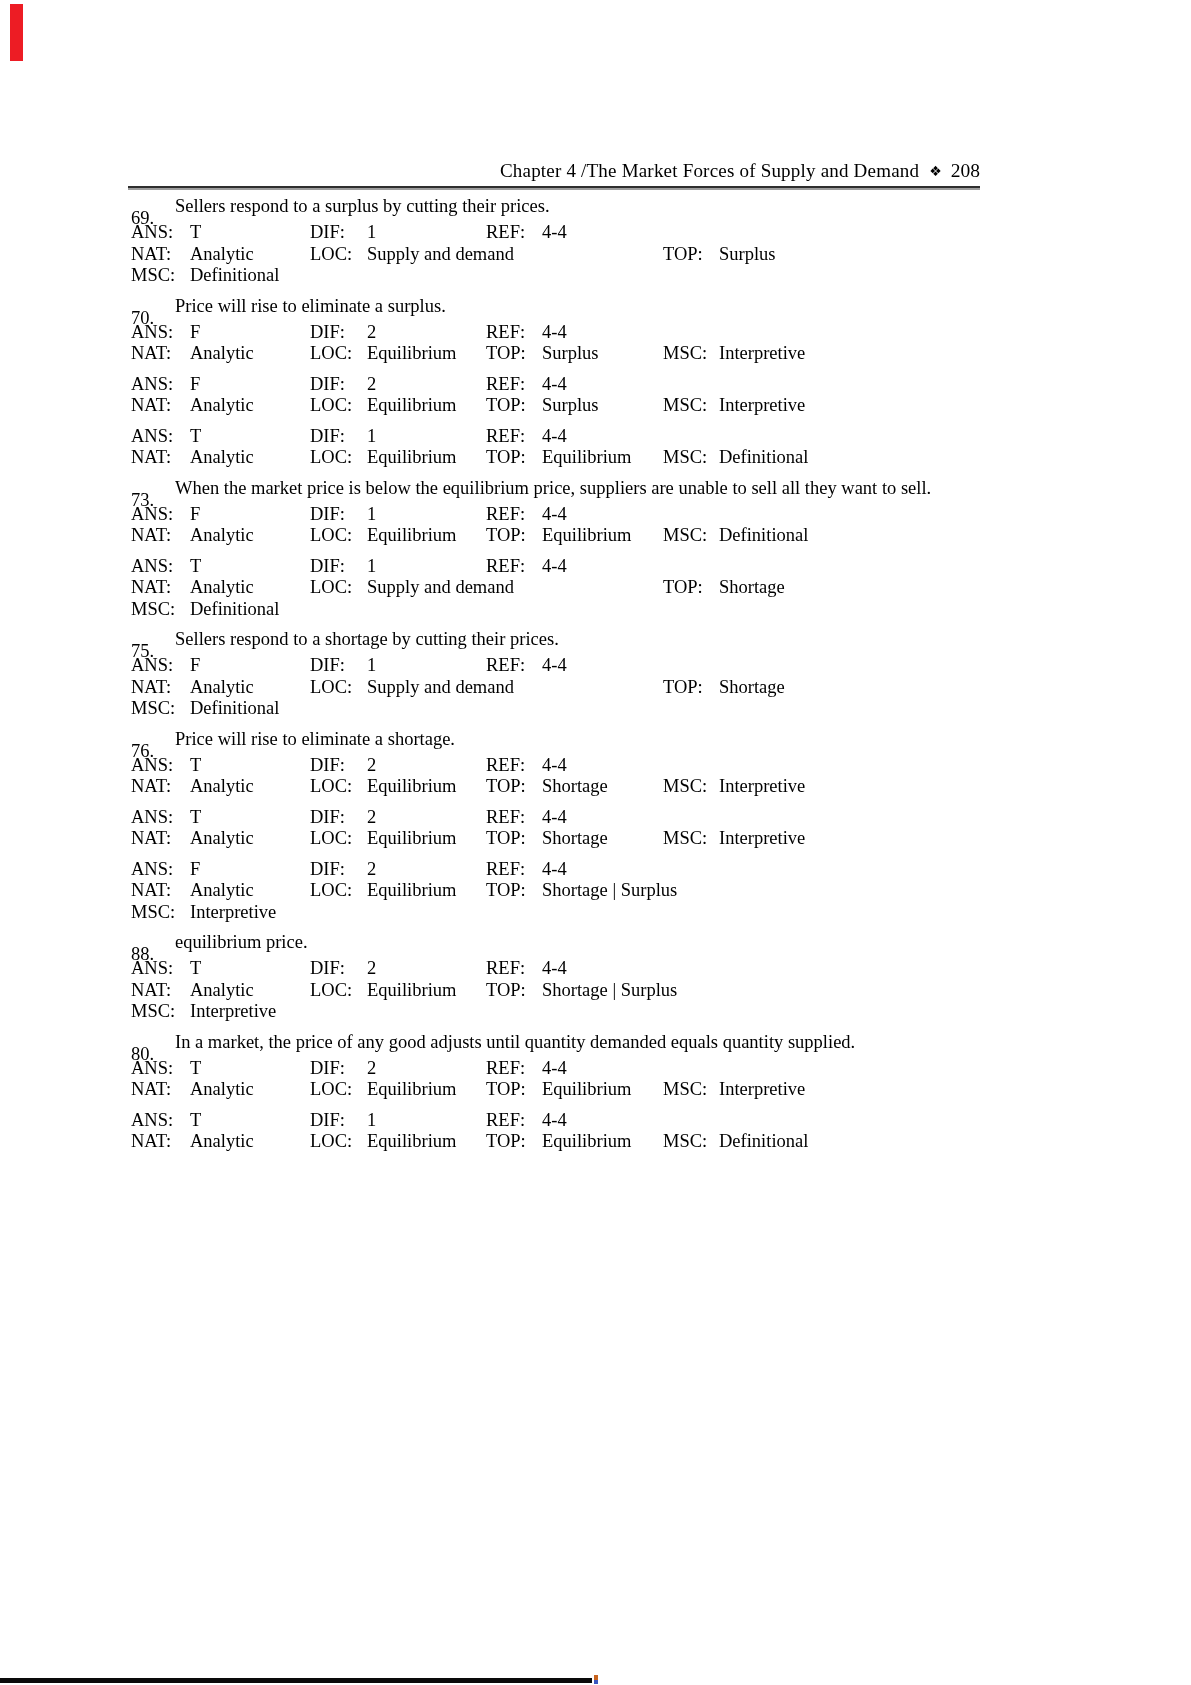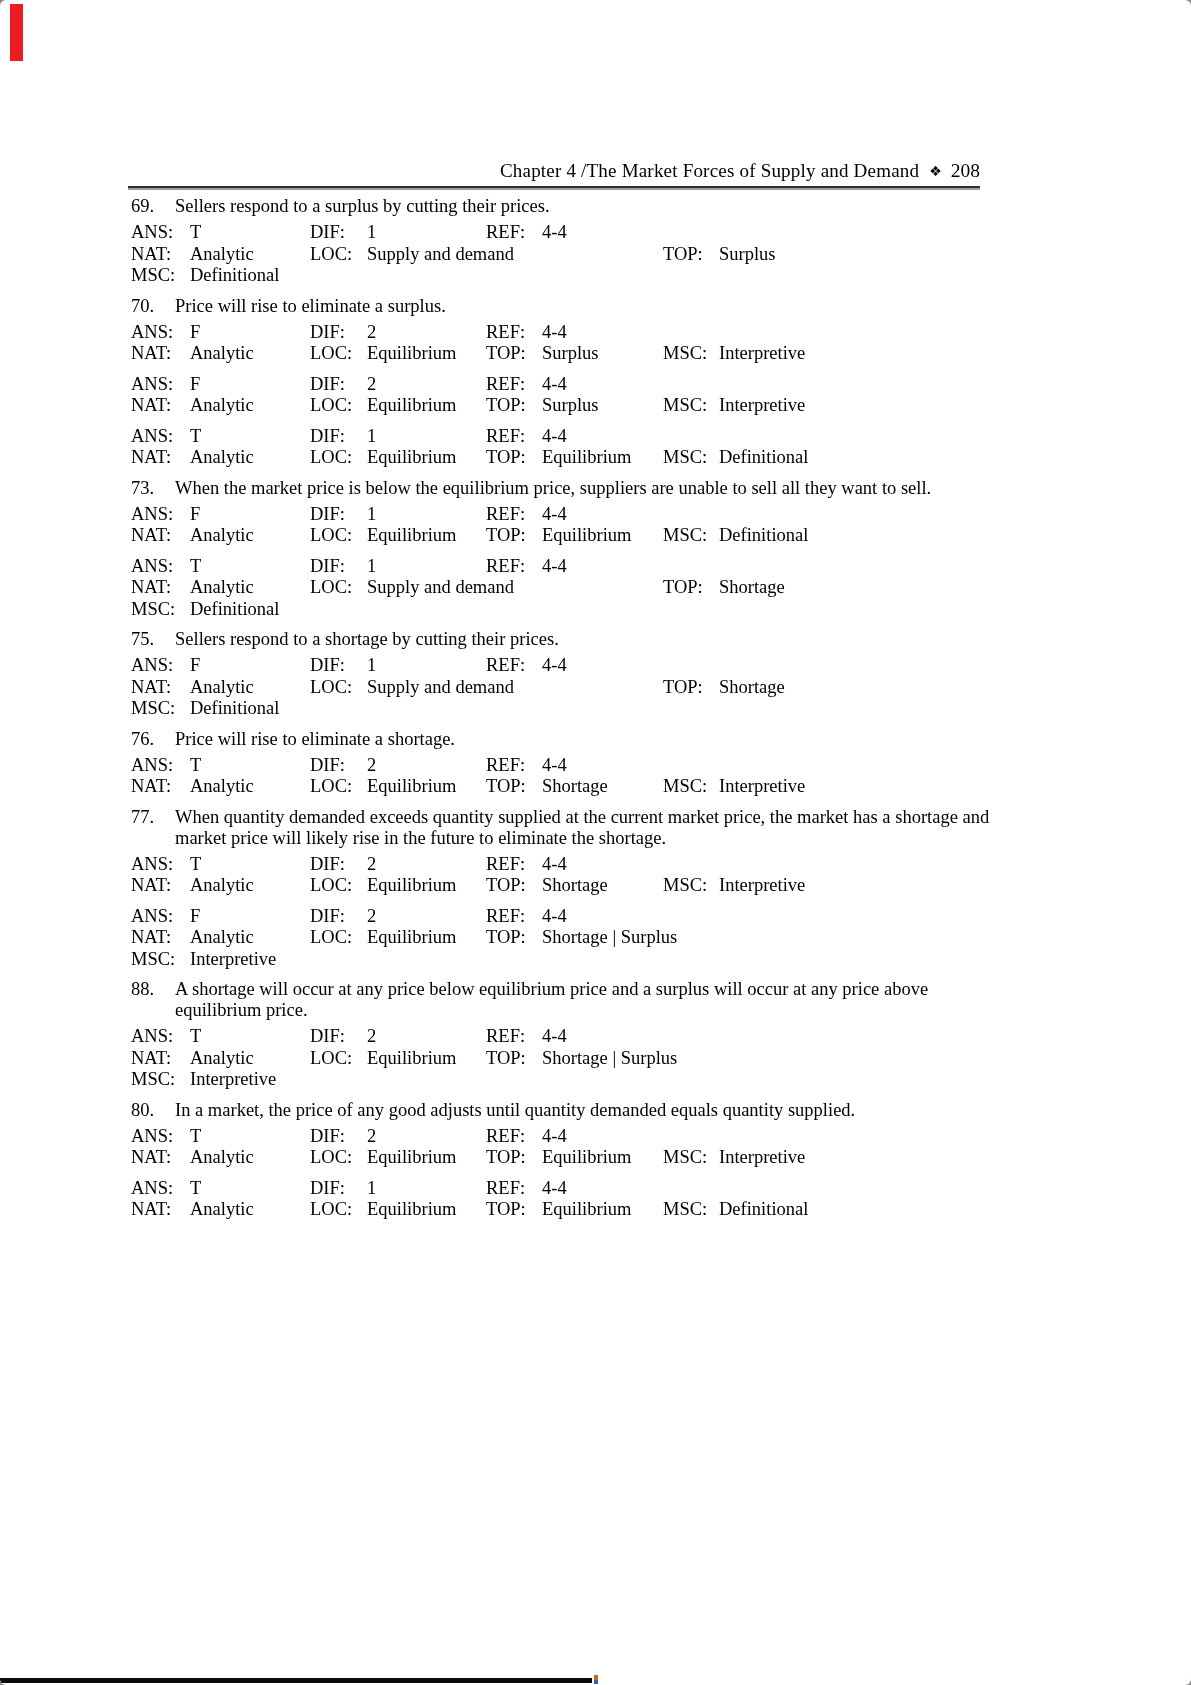--- a/index.html
+++ b/index.html
@@ -4,21 +4,20 @@
 <style>
   html,body{margin:0;padding:0;background:#888;}
   .page{
     position:relative;
     width:1191px;height:1685px;
     background:#ffffff;
     font-family:"Liberation Serif","DejaVu Serif",serif;
     color:#000;
     overflow:hidden;
     margin:0 auto;
-    border-radius:6px;
   }
   .red-marker{
     position:absolute;left:10px;top:4px;width:13px;height:57px;
     background:#ed1c24;
   }
   .header-line{
     position:absolute;left:128px;top:160px;width:852px;
     text-align:right;font-size:19px;line-height:22px;white-space:nowrap;
   }
   .header-title{letter-spacing:.2px;}
@@ -27,21 +26,21 @@
   .header-rule{
     position:absolute;left:128px;top:186px;width:852px;height:4px;
     background:linear-gradient(to bottom,#2e2e2e 0 45%,#9c9c9c 45% 100%);
   }
   .content{
     position:absolute;left:131px;top:196px;width:852px;
     font-size:18.5px;line-height:21px;
   }
   .q-block{margin-bottom:9px;}
   .q-text{position:relative;padding-left:44px;min-height:21px;}
-  .q-num{position:absolute;left:0;top:0;}
+  .q-num{position:absolute;left:0;top:12px;}
   .q-line{white-space:nowrap;}
   .meta{margin-top:5px;}
   .meta-row{position:relative;height:21.5px;}
   .meta-row span{position:absolute;top:0;white-space:nowrap;}
   .footer-bar{
     position:absolute;left:0;top:1678px;width:592px;height:5px;
     background:#0a0a0a;
   }
   .footer-artifact{
     position:absolute;left:594px;top:1675px;width:4px;height:9px;
@@ -258,25 +257,20 @@
             <span class="m-label" style="left: 179px;">LOC:</span>
             <span class="m-value" style="left: 236px;">Equilibrium</span>
             <span class="m-label" style="left: 355px;">TOP:</span>
             <span class="m-value" style="left: 411px;">Shortage</span>
             <span class="m-label" style="left: 532px;">MSC:</span>
             <span class="m-value" style="left: 588px;">Interpretive</span>
           </div>
         </div>
       </div>
       <div class="q-block">
-        <div class="q-text">
-          <span class="q-num">77.</span>
-          <div class="q-line">When quantity demanded exceeds quantity supplied at the current market price, the market has a shortage and</div>
-          <div class="q-line">market price will likely rise in the future to eliminate the shortage.</div>
-        </div>
         <div class="meta">
           <div class="meta-row">
             <span class="m-label" style="left: 0px;">ANS:</span>
             <span class="m-value" style="left: 59px;">T</span>
             <span class="m-label" style="left: 179px;">DIF:</span>
             <span class="m-value" style="left: 236px;">2</span>
             <span class="m-label" style="left: 355px;">REF:</span>
             <span class="m-value" style="left: 411px;">4-4</span>
           </div>
           <div class="meta-row">
@@ -311,21 +305,20 @@
           </div>
           <div class="meta-row">
             <span class="m-label" style="left: 0px;">MSC:</span>
             <span class="m-value" style="left: 59px;">Interpretive</span>
           </div>
         </div>
       </div>
       <div class="q-block">
         <div class="q-text">
           <span class="q-num">88.</span>
-          <div class="q-line">A shortage will occur at any price below equilibrium price and a surplus will occur at any price above</div>
           <div class="q-line">equilibrium price.</div>
         </div>
         <div class="meta">
           <div class="meta-row">
             <span class="m-label" style="left: 0px;">ANS:</span>
             <span class="m-value" style="left: 59px;">T</span>
             <span class="m-label" style="left: 179px;">DIF:</span>
             <span class="m-value" style="left: 236px;">2</span>
             <span class="m-label" style="left: 355px;">REF:</span>
             <span class="m-value" style="left: 411px;">4-4</span>

